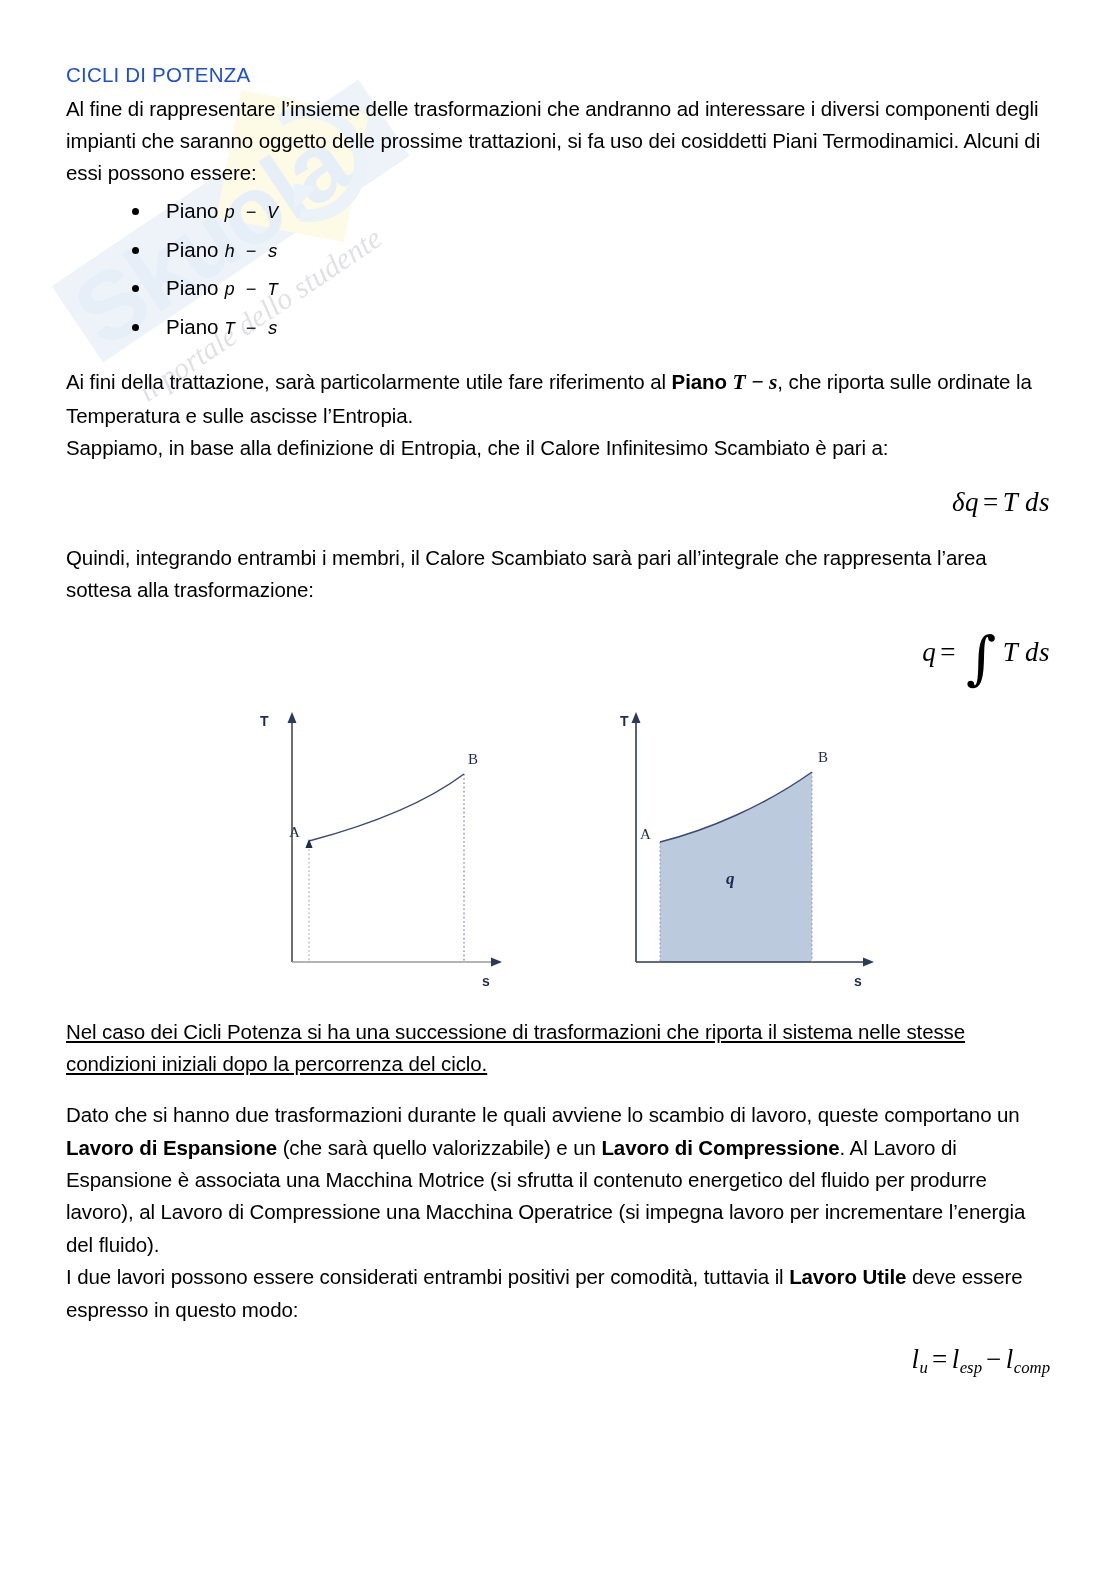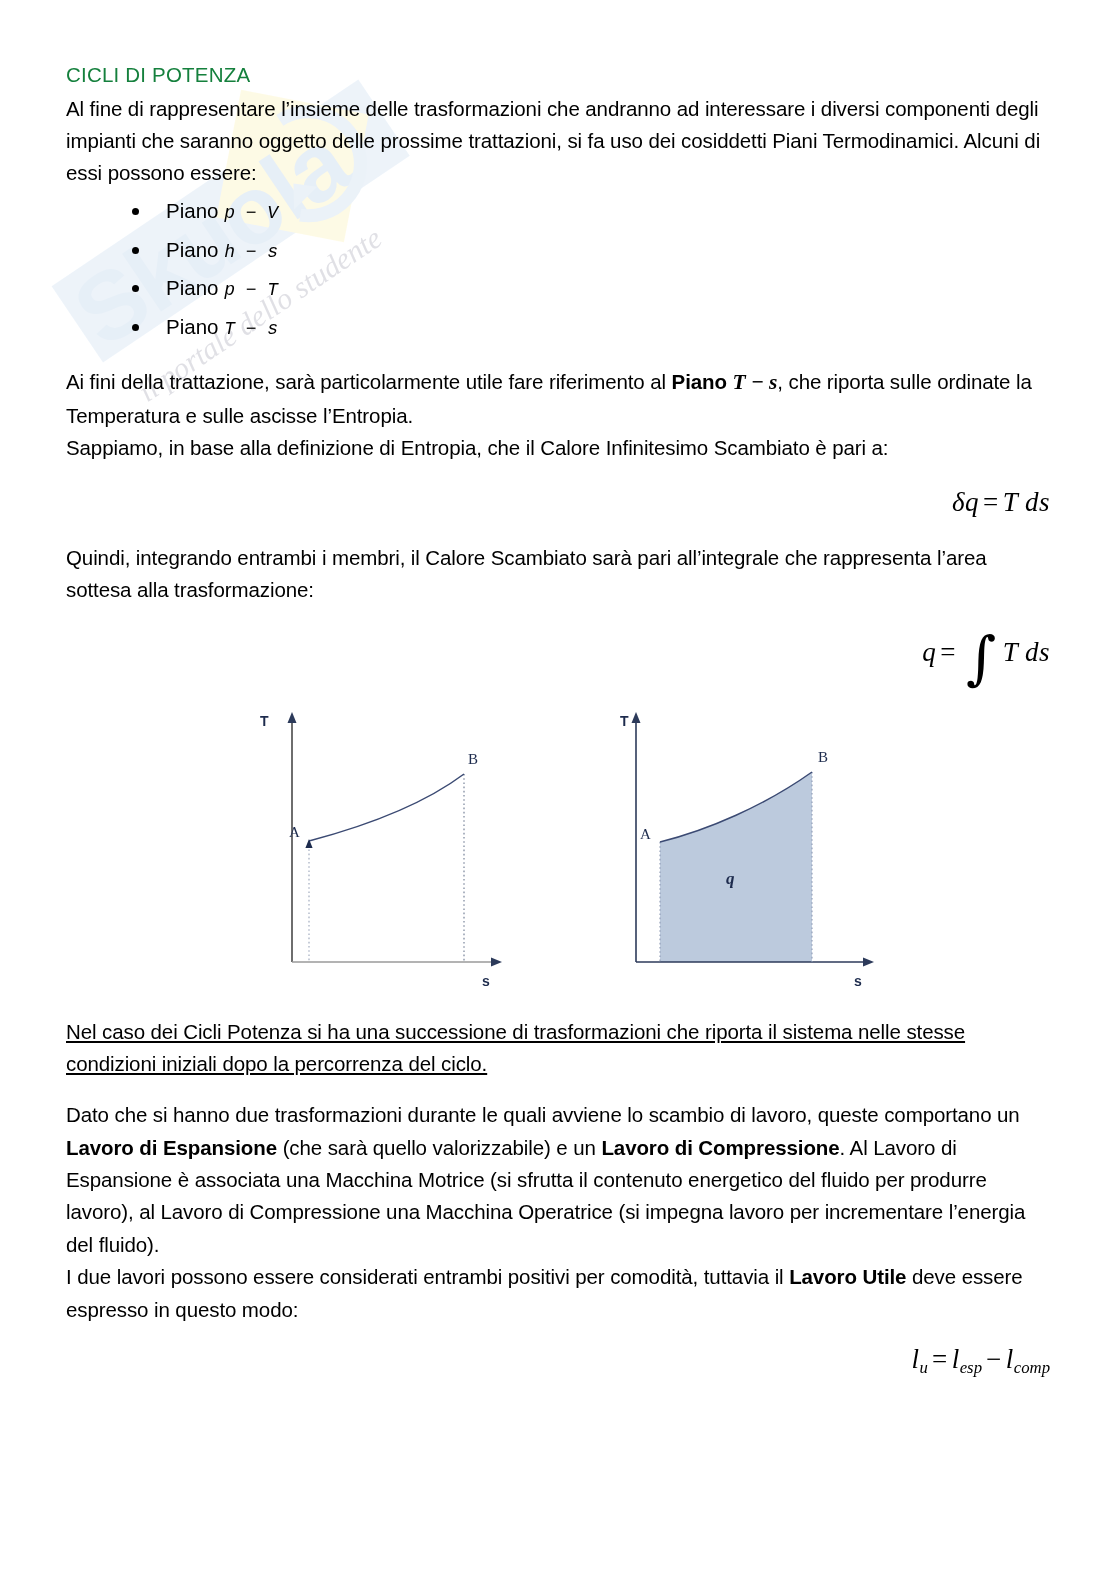--- a/index.html
+++ b/index.html
@@ -33,21 +33,21 @@
 
   
   .content {
     position: relative;
     z-index: 2;
     padding: 62px 66px 0 66px;
     box-sizing: border-box;
   }
 
   .doc-title {
-    color: #15803d;
+    color: #1d4ed8;
     font-size: 20.5px;
     letter-spacing: .2px;
     margin: 0 0 5px 0;
     font-weight: 400;
     line-height: 1.25;
   }
 
   p.para {
     margin: 0;
     font-size: 20.5px;

